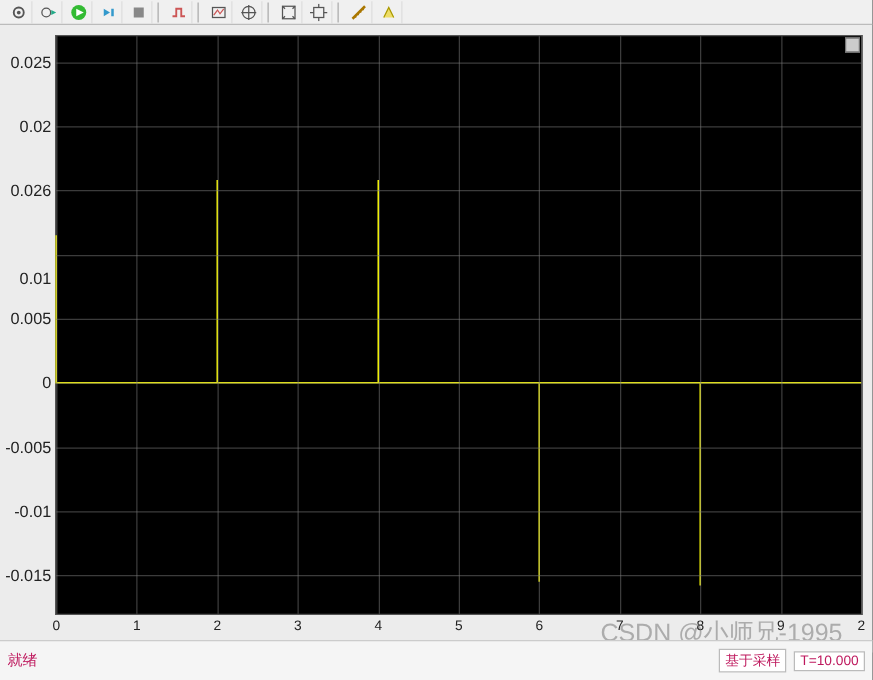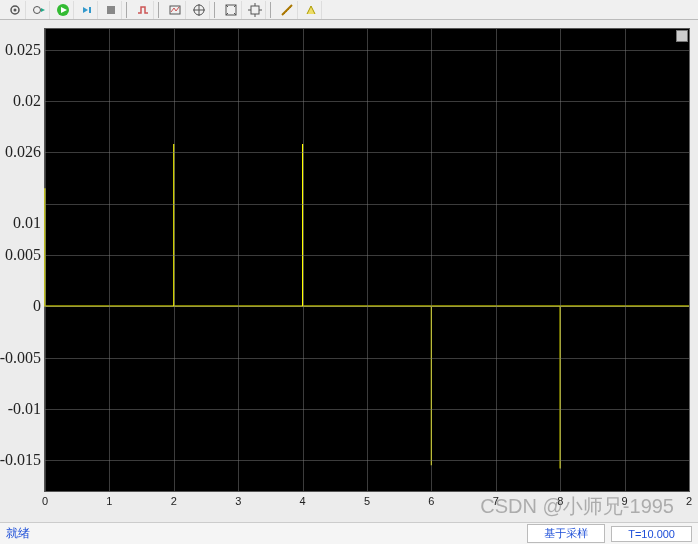--- a/index.html
+++ b/index.html
@@ -57,23 +57,22 @@
     background: rgba(120,120,120,0.5);
   }
   .grid-line-v { width: 1px; top: 0; bottom: 0; }
   .grid-line-h { height: 1px; left: 0; right: 0; }
   .y-tick {
     position: absolute;
     right: 100%;
     margin-right: 4px;
     transform: translateY(-50%);
     color: #222;
-    font-size: 16px;
+    font-size: 13px;
     white-space: nowrap;
-    font-family: Liberation Serif, serif;
   }
   .x-tick {
     position: absolute;
     top: 100%;
     margin-top: 4px;
     transform: translateX(-50%);
     color: #222;
     font-size: 11px;
   }
   svg.trace {
@@ -85,35 +84,35 @@
   .trace-path {
     stroke: #ffff00;
     stroke-width: 1.2;
     fill: none;
   }
   .status-bar {
     position: absolute;
     bottom: 0;
     left: 0;
     right: 0;
-    height: 22px;
+    height: 32px;
     background: #f5f5f5;
     border-top: 1px solid #ccc;
     display: flex;
     align-items: center;
     font-size: 12px;
-    color: #1d4ed8;
+    color: #be185d;
     padding: 0 6px;
     gap: 6px;
   }
   .status-left { flex: 0 0 auto; }
   .status-spacer { flex: 1; }
   .status-box {
     border: 1px solid #bbb;
-    padding: 1px 16px;
+    padding: 1px 4px;
     background: #fff;
     font-size: 11px;
   }
   .watermark {
     position: absolute;
     right: 24px;
     bottom: 24px;
     color: rgba(120,120,120,0.55);
     font-size: 20px;
     pointer-events: none;

